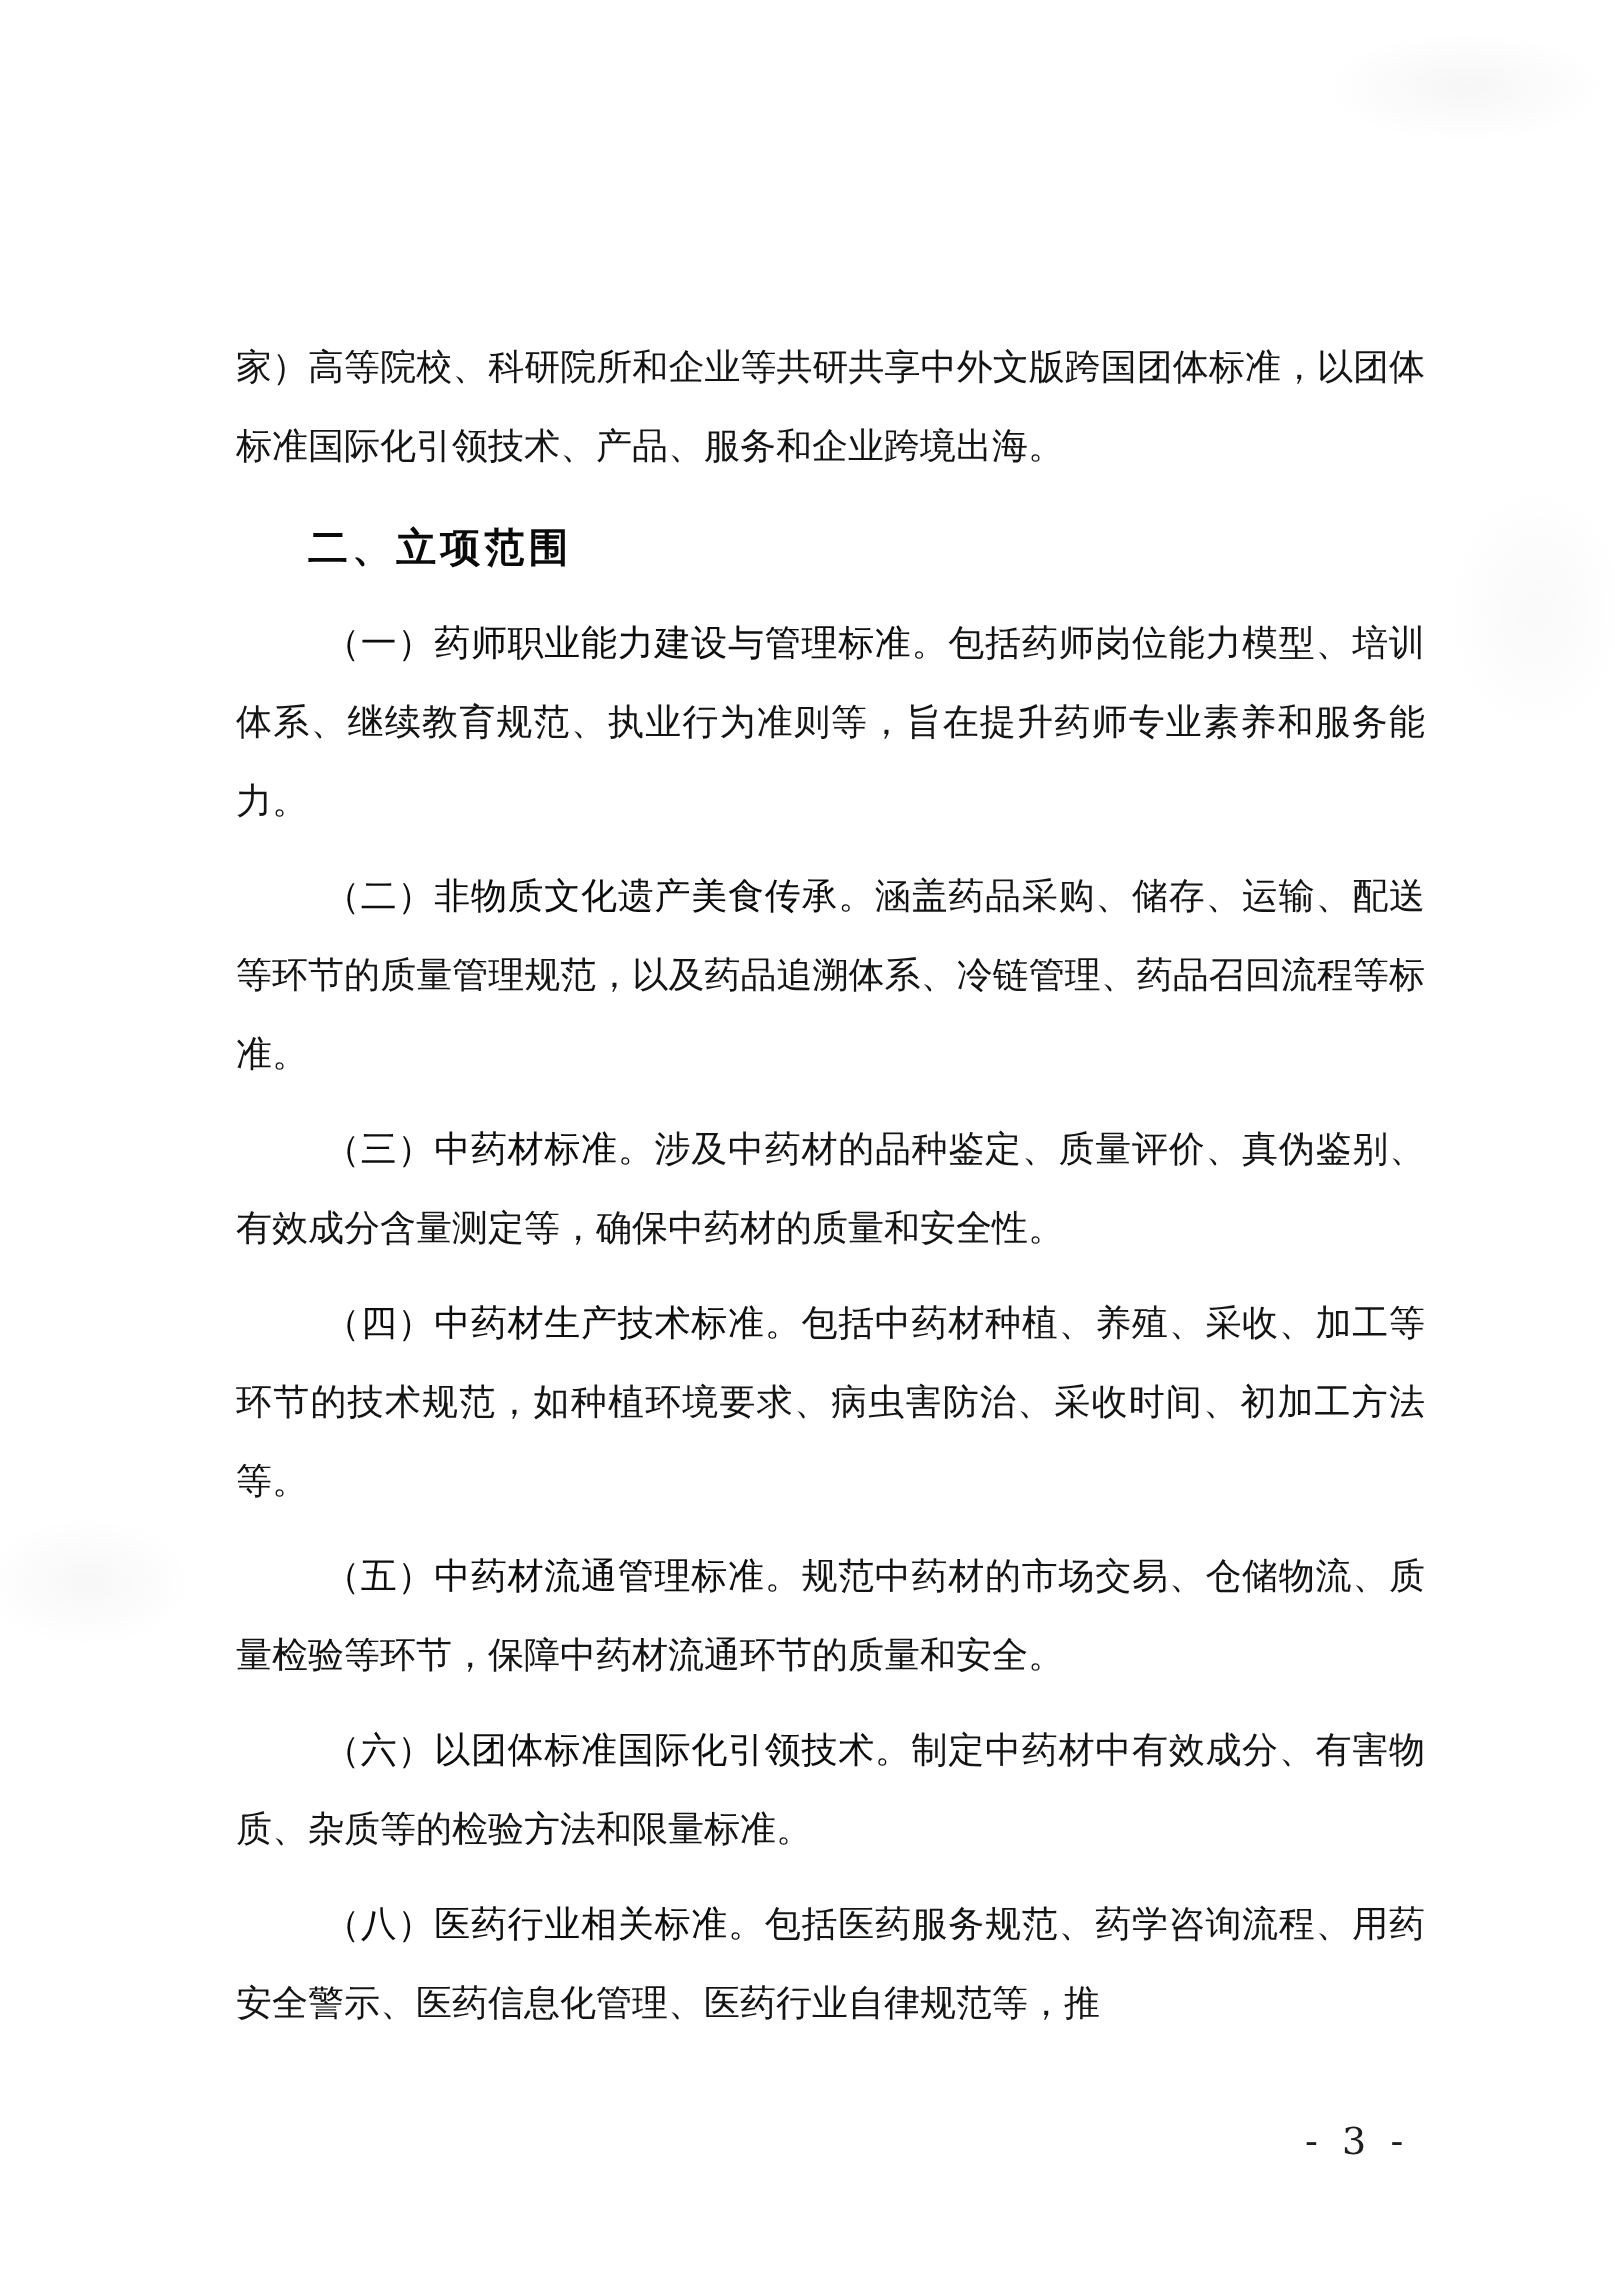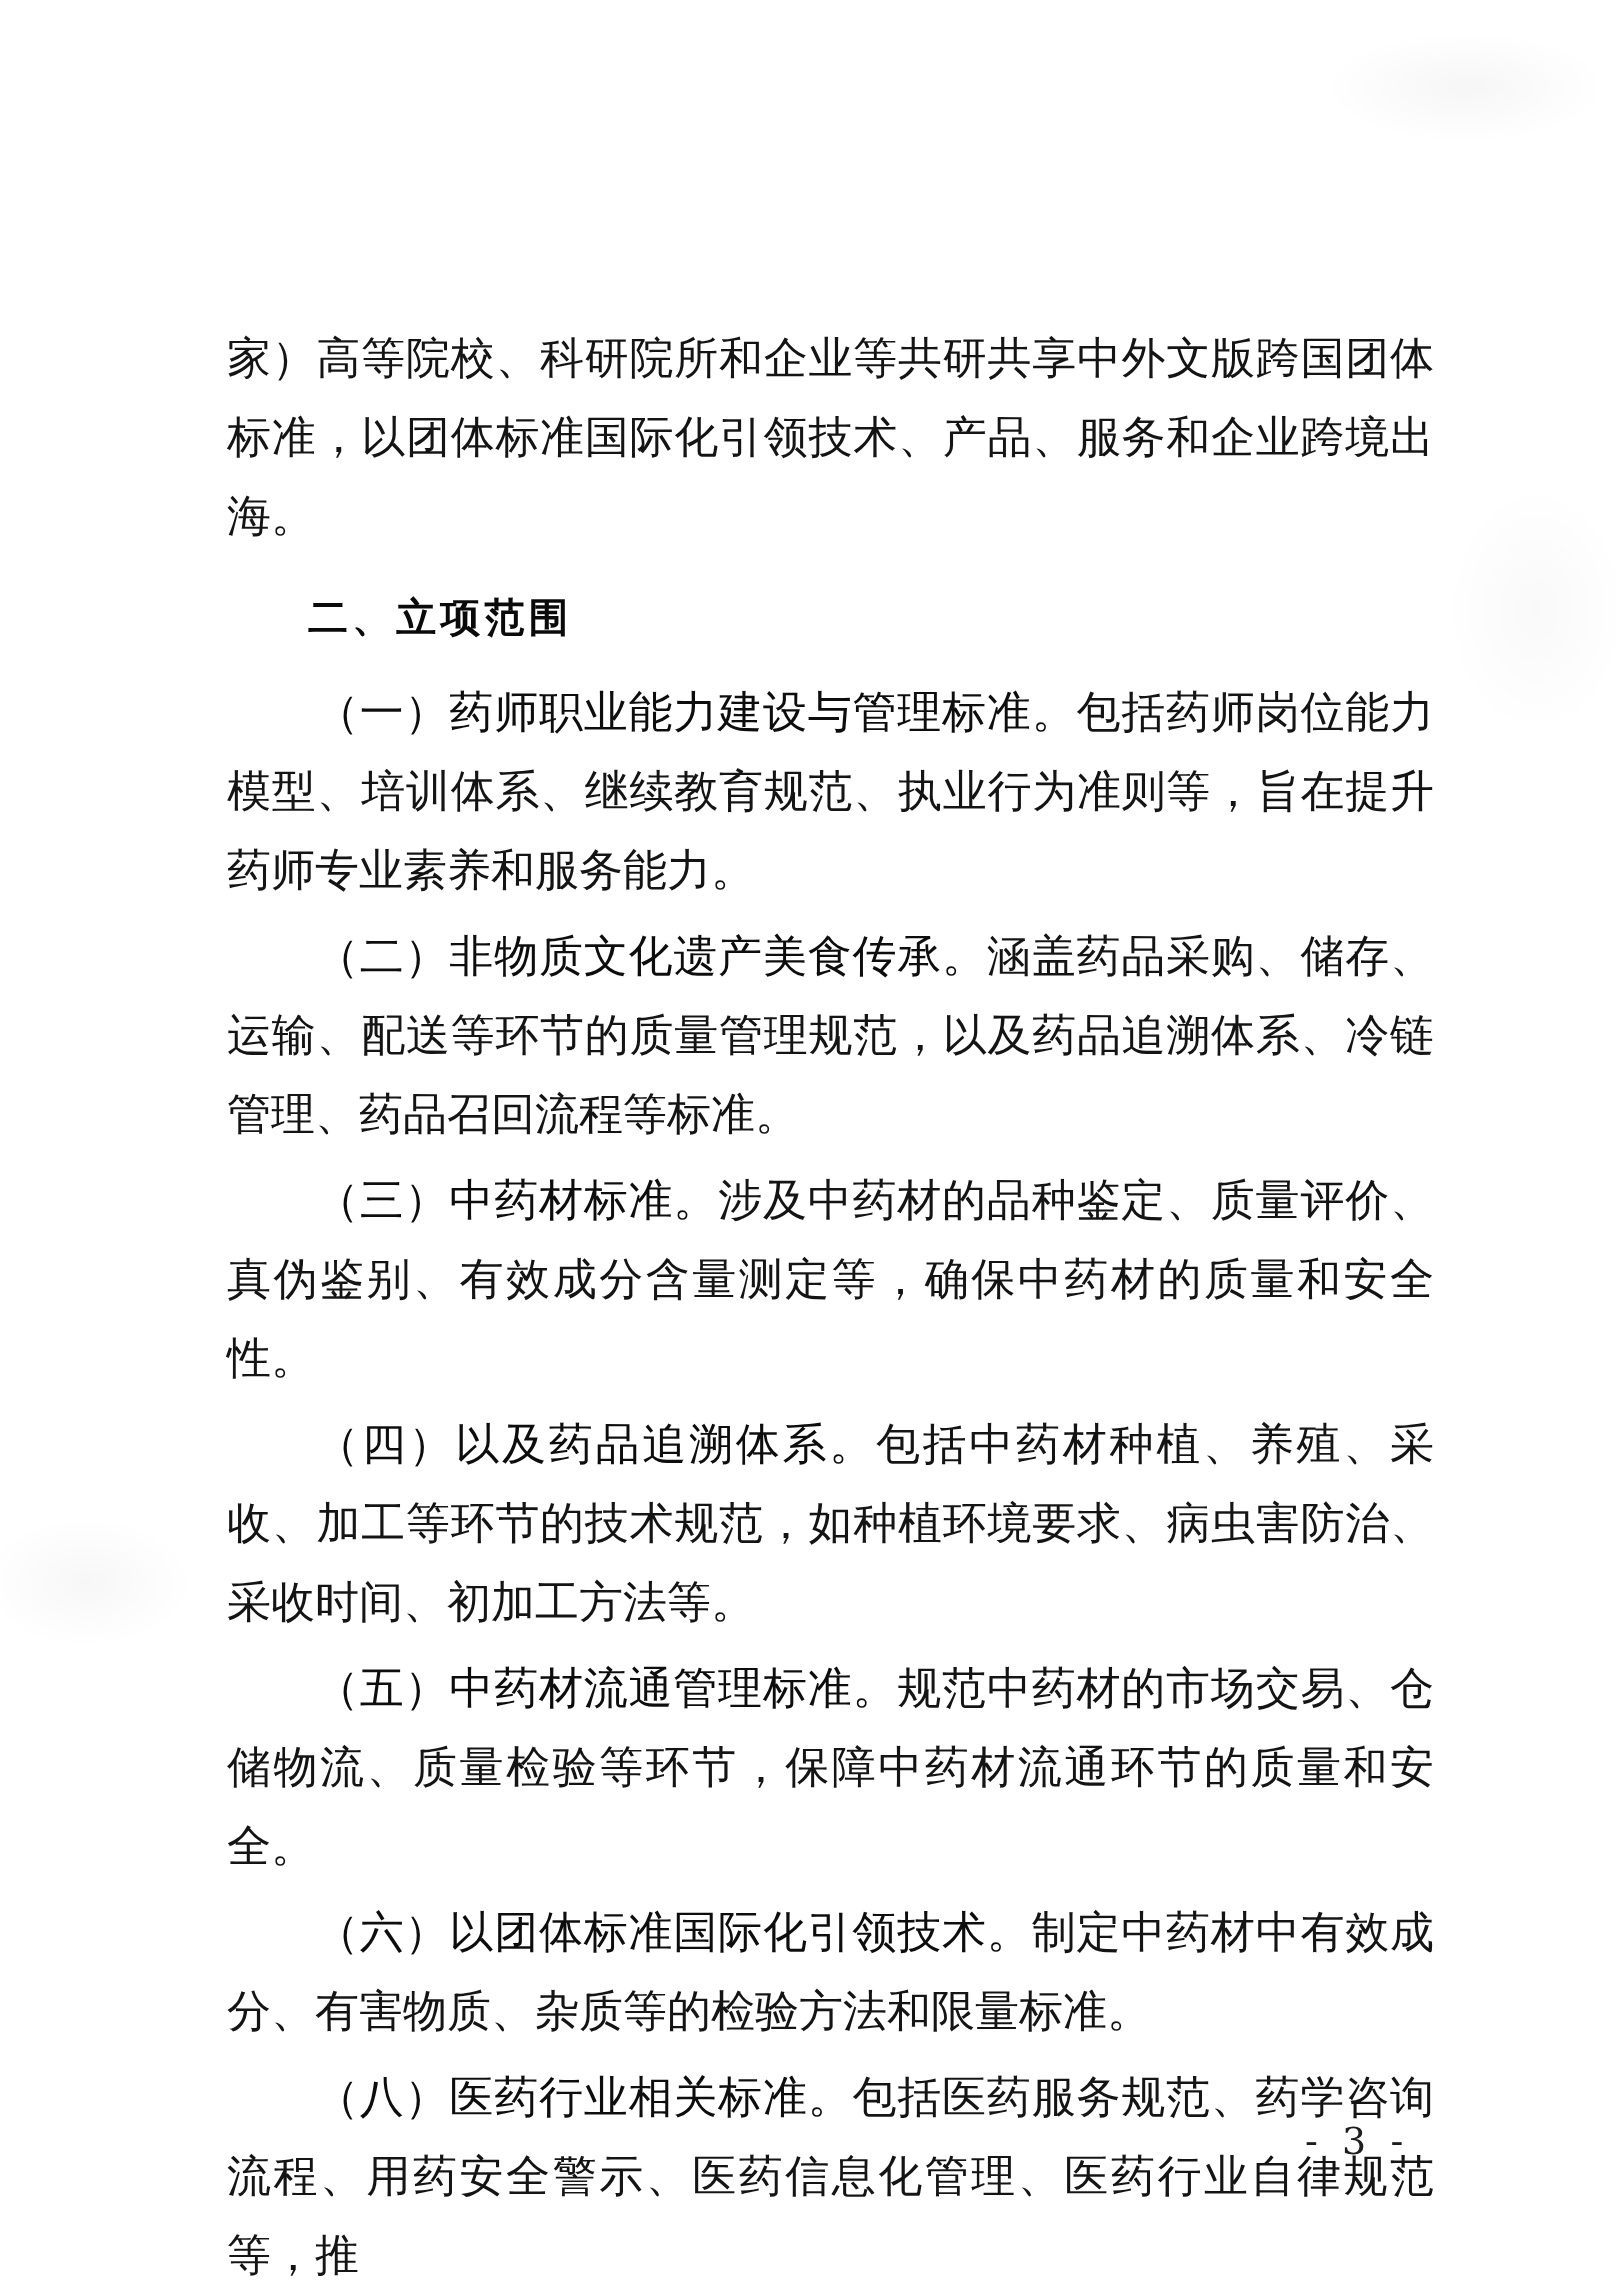--- a/index.html
+++ b/index.html
@@ -34,22 +34,22 @@
   }
 
   .content {
     position: absolute;
     left: 220px;
     top: 311px;
     width: 1221px;
     text-align: justify;
   }
   .body-par {
-    margin: 7px;
-    font-size: 44px;
+    margin: 16px;
+    font-size: 36px;
     line-height: 79px;
     letter-spacing: 0;
   }
   .intro {
     text-indent: 0;
   }
   .item {
     text-indent: 88px;
   }
   .lead {
@@ -93,21 +93,21 @@
   <p class="body-par intro">家）高等院校、科研院所和企业等共研共享中外文版跨国团体标准，以团体标准国际化引领技术、产品、服务和企业跨境出海。</p>
 
   <h2 class="heading">二、立项范围</h2>
 
   <p class="body-par item"><span class="lead">（一）药师职业能力建设与管理标准。</span><span class="item-body">包括药师岗位能力模型、培训体系、继续教育规范、执业行为准则等，旨在提升药师专业素养和服务能力。</span></p>
 
   <p class="body-par item"><span class="lead">（二）非物质文化遗产美食传承。</span><span class="item-body">涵盖药品采购、储存、运输、配送等环节的质量管理规范，以及药品追溯体系、冷链管理、药品召回流程等标准。</span></p>
 
   <p class="body-par item"><span class="lead">（三）中药材标准。</span><span class="item-body">涉及中药材的品种鉴定、质量评价、真伪鉴别、有效成分含量测定等，确保中药材的质量和安全性。</span></p>
 
-  <p class="body-par item"><span class="lead">（四）以及药品追溯体系。</span><span class="item-body">包括中药材种植、养殖、采收、加工等环节的技术规范，如种植环境要求、病虫害防治、采收时间、初加工方法等。</span></p>
+  <p class="body-par item"><span class="lead">（四）中药材生产技术标准。</span><span class="item-body">包括中药材种植、养殖、采收、加工等环节的技术规范，如种植环境要求、病虫害防治、采收时间、初加工方法等。</span></p>
 
   <p class="body-par item"><span class="lead">（五）中药材流通管理标准。</span><span class="item-body">规范中药材的市场交易、仓储物流、质量检验等环节，保障中药材流通环节的质量和安全。</span></p>
 
   <p class="body-par item"><span class="lead">（六）以团体标准国际化引领技术。</span><span class="item-body">制定中药材中有效成分、有害物质、杂质等的检验方法和限量标准。</span></p>
 
 
   <p class="body-par item"><span class="lead">（八）医药行业相关标准。</span><span class="item-body">包括医药服务规范、药学咨询流程、用药安全警示、医药信息化管理、医药行业自律规范等，推</span></p>
 
 </div>
 

